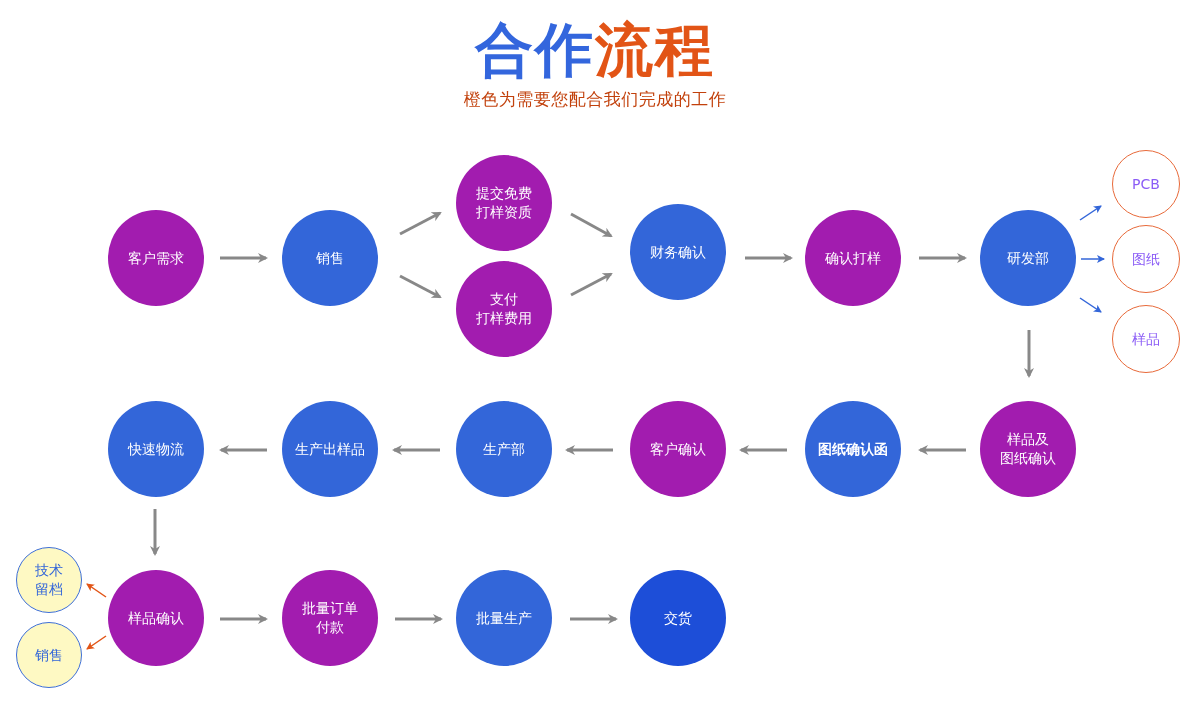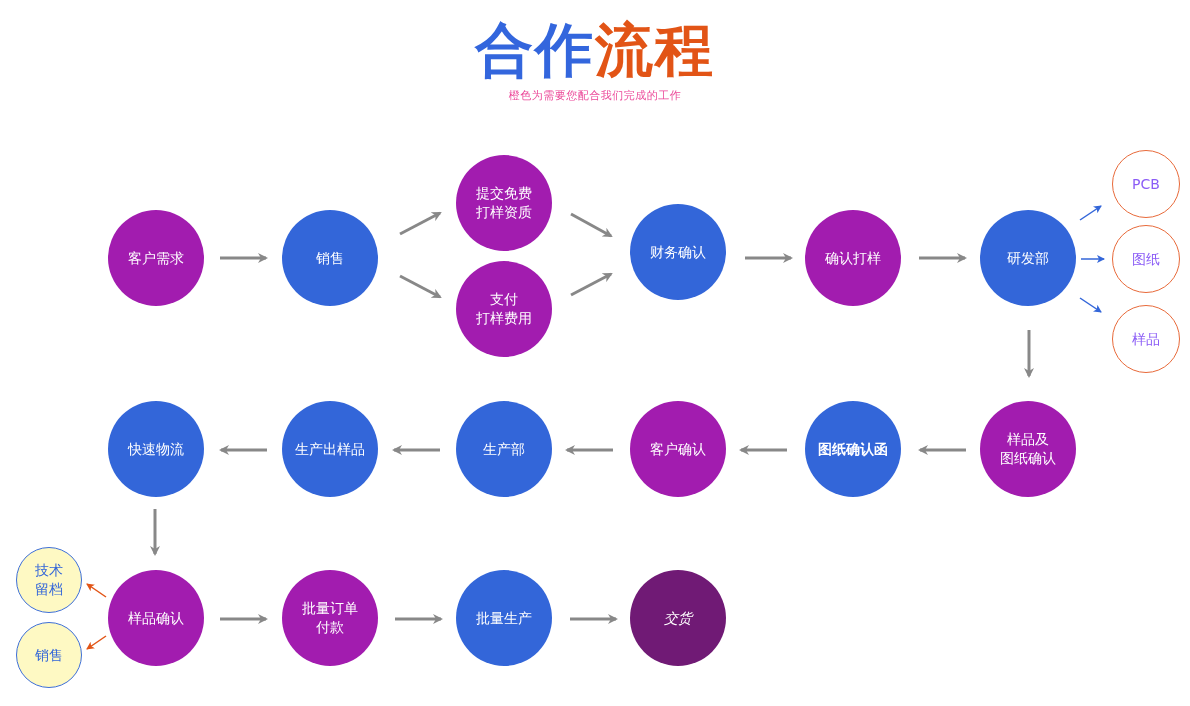--- a/index.html
+++ b/index.html
@@ -3,27 +3,27 @@
 <meta charset="utf-8">
 <style>
   html, body { margin: 0; padding: 0; background: #ffffff; }
   body { width: 1190px; height: 706px; position: relative; overflow: hidden;
          font-family: "DejaVu Sans", "Liberation Sans", sans-serif; }
   .title { position: absolute; left: 0; top: 14px; width: 1190px; text-align: center;
            font-size: 58px; font-weight: bold; letter-spacing: 2px; line-height: 72px; }
   .title .t1 { color: #3366dd; }
   .title .t2 { color: #e25416; }
   .subtitle { position: absolute; left: 0; top: 88px; width: 1190px; text-align: center;
-              font-size: 11px; color: #ec4899; letter-spacing: 0.5px; }
+              font-size: 17px; color: #c2410c; letter-spacing: 0.5px; }
   .node { position: absolute; border-radius: 50%; display: flex; align-items: center;
           justify-content: center; text-align: center; color: #ffffff; font-size: 14px;
           line-height: 19px; white-space: pre-line; box-sizing: border-box; }
   .node.orange { background: #a21caf; }
   .node.blue { background: #3366d9; }
-  .node.green { background: #701a75; font-style: italic; }
+  .node.green { background: #1d4ed8; }
   .node.big { width: 96px; height: 96px; }
   .node.out-orange { background: #fff; border: 1.5px solid #e86a3a; color: #8b5cf6; width: 68px; height: 68px; }
   .node.out-blue { background: #fef9c3; border: 1.5px solid #3d6fd8; color: #3366d9; width: 66px; height: 66px; }
   svg.arrows { position: absolute; left: 0; top: 0; width: 1190px; height: 706px; pointer-events: none; }
 </style>
 </head>
 <body>
 
 <div class="title"><span class="t1">合作</span><span class="t2">流程</span></div>
 <div class="subtitle">橙色为需要您配合我们完成的工作</div>

